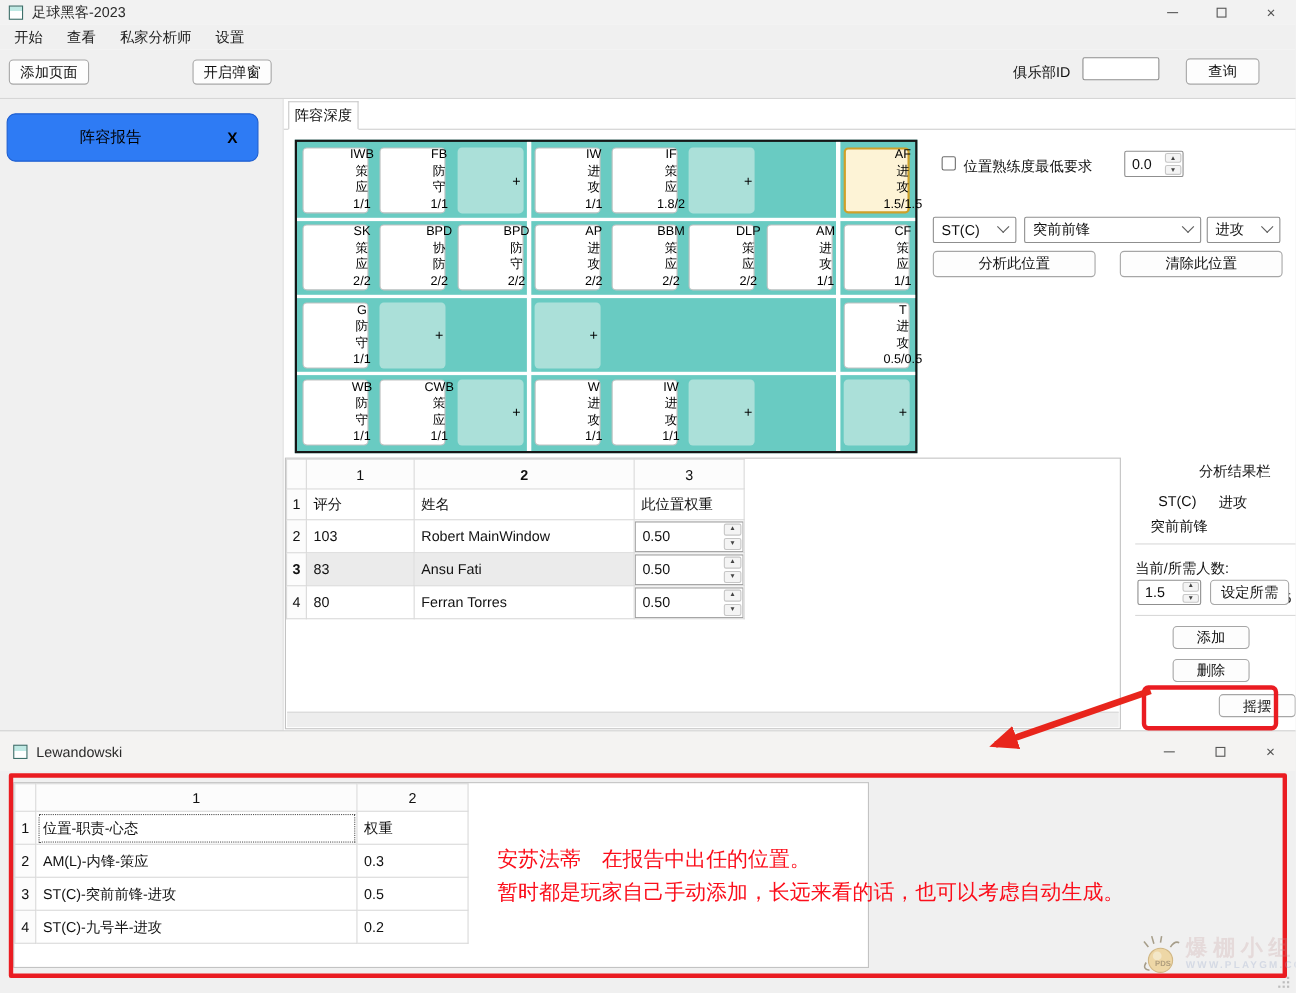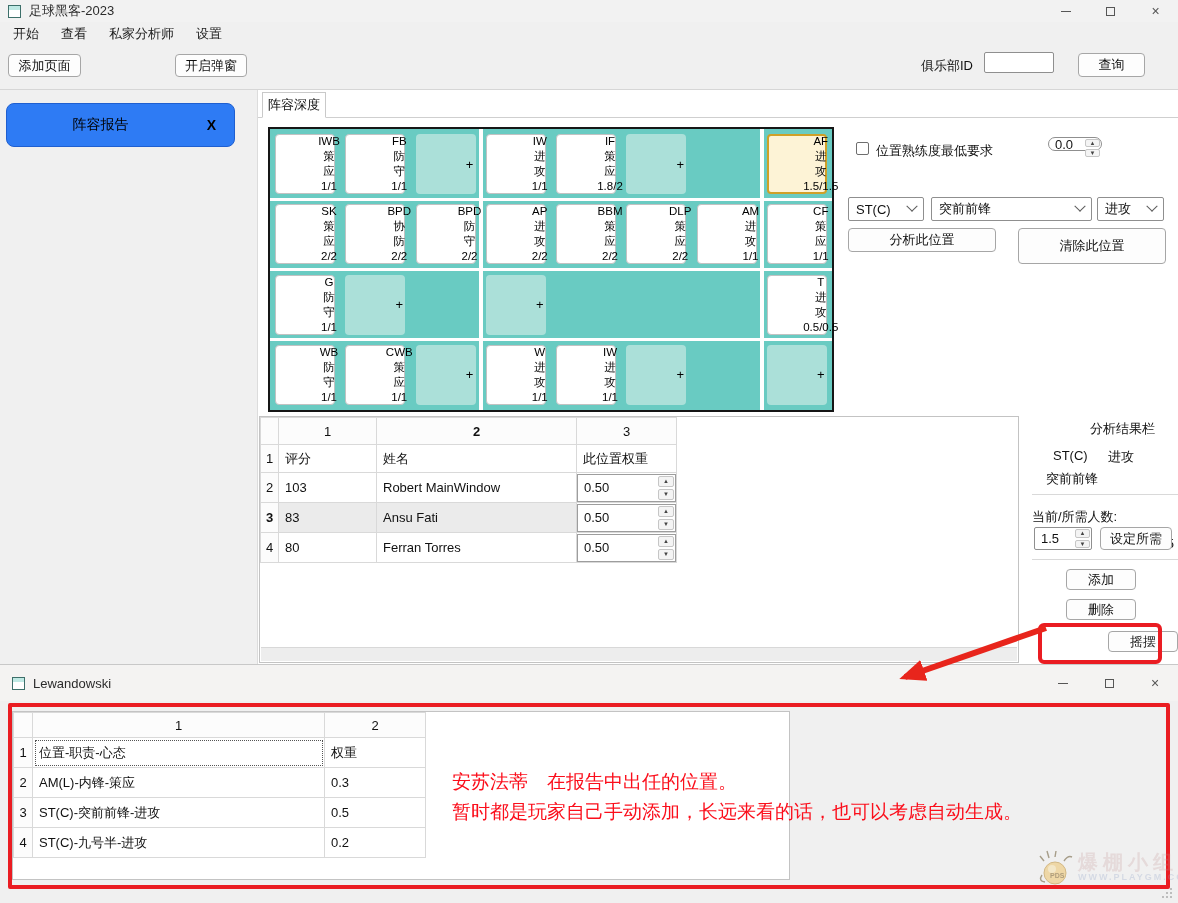--- a/index.html
+++ b/index.html
@@ -240,42 +240,42 @@
         <div>IW</div>
         <div>进攻</div>
         <div>1/1</div>
       </div>
       <div class="pcell plus" style="left: 356.25px; top: 215.75px;">+</div>
       <div class="pcell plus" style="left: 496.75px; top: 215.75px;">+</div>
     </div>
 
   <div class="abs checkbox" style="left:856px;top:142px;"></div>
   <span class="abs" style="left:876px;top:142px;">位置熟练度最低要求</span>
-  <div class="spin" style="left:1048px;top:137px;width:54px;height:14px;border-radius:10px;">
+  <div class="spin" style="left:1022px;top:137px;width:54px;height:24px;">
     <span class="v">0.0</span>
     <span class="arrows">
         <span class="sbtn">▲</span>
         <span class="sbtn">▼</span>
       </span>
   </div>
 
   <div class="select" style="left:848px;top:197px;width:76px;height:24px;">
     <span>ST(C)</span>
       <span class="chev"></span>
   </div>
   <div class="select" style="left:931px;top:197px;width:161px;height:24px;">
     <span>突前前锋</span>
       <span class="chev"></span>
   </div>
   <div class="select" style="left:1097px;top:197px;width:67px;height:24px;">
     <span>进攻</span>
       <span class="chev"></span>
   </div>
   <div class="btn" style="left:848px;top:228px;width:148px;height:24px;">分析此位置</div>
-  <div class="btn" style="left:1018px;top:228px;width:148px;height:36px;">清除此位置</div>
+  <div class="btn" style="left:1018px;top:228px;width:148px;height:24px;">清除此位置</div>
 
   <div class="qframe" style="left:259px;top:416px;width:760px;height:247px;">
     <table class="qtable" id="ptable">
       <colgroup>
           <col style="width:18px">
           <col style="width:98px">
           <col style="width:200px">
           <col style="width:100px">
         </colgroup>
       <tbody id="ptable-body">

